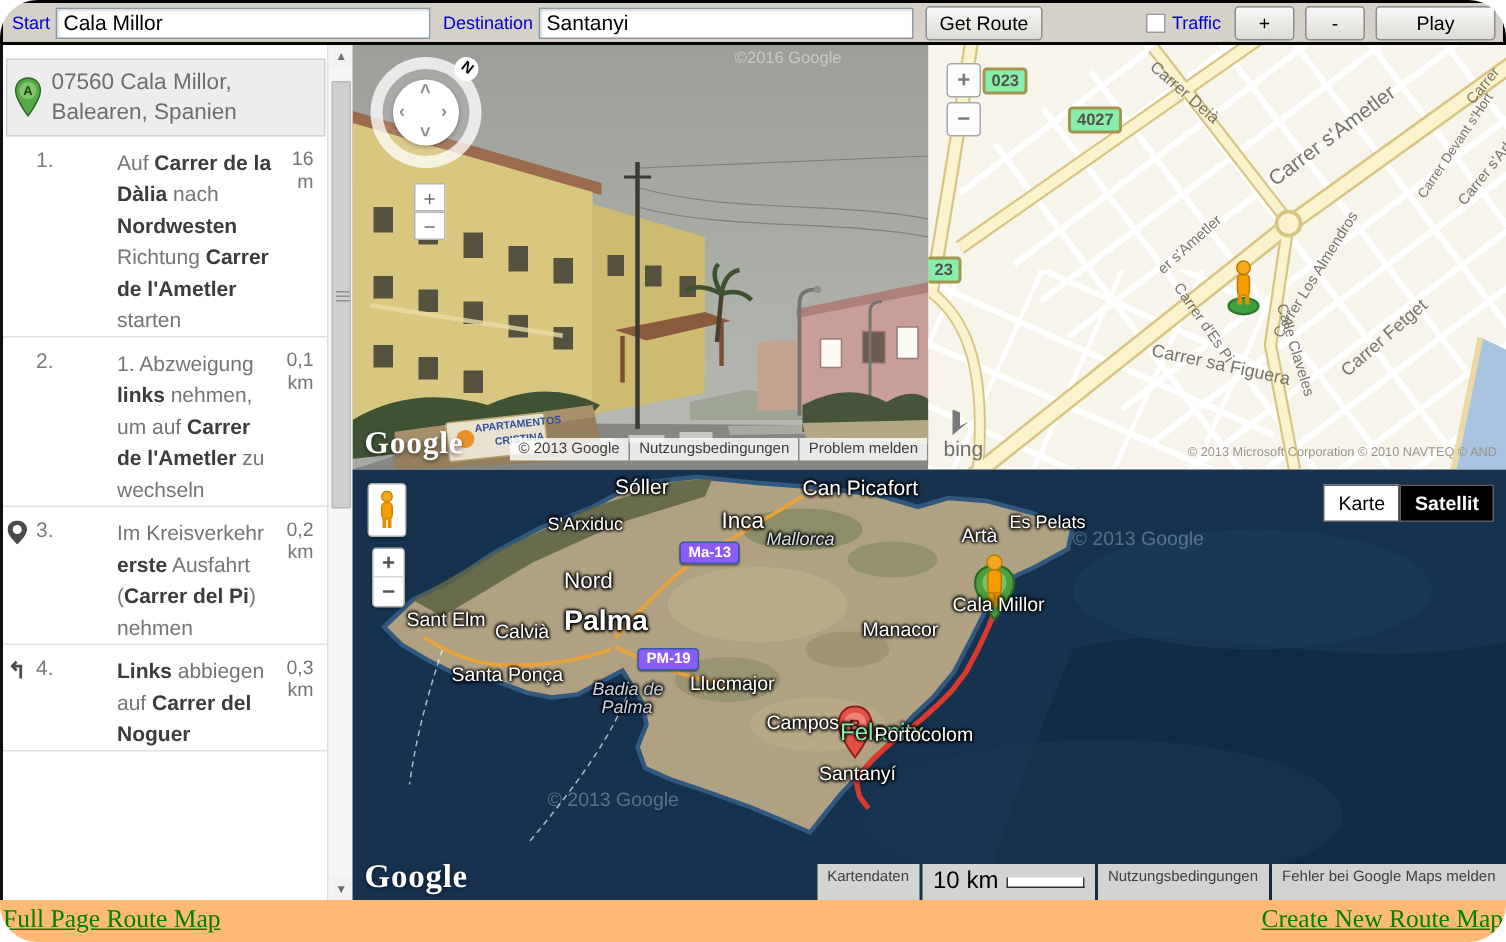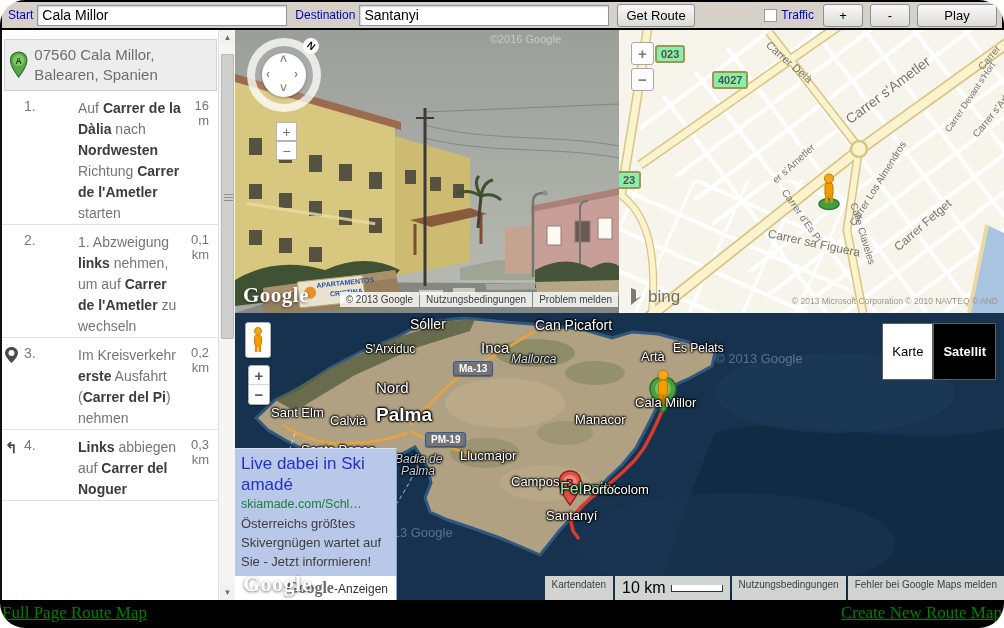--- a/index.html
+++ b/index.html
@@ -84,34 +84,34 @@
                  repeating-linear-gradient(114deg, transparent 0 46px, #fff 46px 49px); }
   .bing-svg { position:absolute; left:0; top:0; }
   .bing-zoom { position:absolute; left:12px; top:12px; }
   .bing-zoom div { width:23px; height:23px; background:#fdfdfd; border:1px solid #a8a8a8;
                    border-radius:3px; margin-bottom:3px; text-align:center; line-height:22px;
                    font-size:15px; font-weight:bold; color:#7b7b7b; }
   .bing-badge { position:absolute; background:#86efac; border:2px solid #a39450; border-radius:3px;
                 font-size:11px; font-weight:bold; color:#56524a; padding:0px 4px; line-height:14px; }
   .bing-label { position:absolute; color:#78746b; white-space:nowrap; }
   .bing-logo { position:absolute; left:10px; bottom:6px; display:flex; align-items:center;
-               color:#6f6f6f; font-size:17px; }
+               color:#6f6f6f; font-size:14px;flex-direction:column; }
   .bing-copy { position:absolute; right:6px; bottom:7px; color:#9a958b; font-size:8.5px; }
 
   
   .satmap { position:absolute; left:235px; top:313px; width:769px; height:287px;
             background:#16324f; overflow:hidden; }
   .sat-label { position:absolute; color:#fff; white-space:nowrap;
                text-shadow:0 1px 2px #000, 1px 0 2px #000, -1px 0 2px #000, 0 -1px 2px #000; }
-  .road-badge { position:absolute; background:#737373; border:1px solid #2e5ba8; border-radius:3px;
+  .road-badge { position:absolute; background:#8b5cf6; border:1px solid #2e5ba8; border-radius:3px;
                 color:#fff; font-size:10px; font-weight:bold; padding:1px 5px;
                 box-shadow:0 1px 1px rgba(0,0,0,.4); }
   .sat-watermark { position:absolute; color:rgba(185,202,224,.4); font-size:13px; }
   .maptype { position:absolute; top:10px; right:8px; display:flex; }
-  .maptype div { font-size:13px; padding:20px 9px; border:1px solid #5d5d5d; }
+  .maptype div { font-size:13px; padding:4px 9px; border:1px solid #5d5d5d; }
   .mt-karte { background:#fff; color:#000; }
   .mt-sat { background:#000; color:#fff; font-weight:bold; }
   .pegman-btn { position:absolute; left:10px; top:9px; width:26px; height:36px; background:#fff;
                 border:1px solid #b0b0b0; border-radius:3px; display:flex; align-items:center;
                 justify-content:center; box-shadow:0 1px 2px rgba(0,0,0,.3); }
   .sat-zoom { position:absolute; left:13px; top:52px; width:22px; background:#fff;
               border:1px solid #b0b0b0; border-radius:3px; box-shadow:0 1px 2px rgba(0,0,0,.3); }
   .sat-zoom div { height:19px; text-align:center; line-height:19px; font-size:15px; font-weight:bold;
                   color:#555; }
   .sat-zoom div:first-child { border-bottom:1px solid #d5d5d5; }
@@ -125,21 +125,21 @@
   .ad-suffix { font-size:12px; color:#333; }
   .sat-google { position:absolute; left:8px; bottom:3px; color:#fff; font-size:22px; font-weight:bold;
                 letter-spacing:.5px; text-shadow:0 1px 3px rgba(0,0,0,.6); font-family:"Liberation Serif",serif; }
   .sat-attr { position:absolute; right:0; bottom:0; display:flex; gap:2px; align-items:stretch; }
   .sat-attr .chip { background:rgba(226,226,220,.92); color:#3f3f3f; font-size:10px; padding:3px 7px; }
   .scalebar { display:flex; align-items:center; gap:5px; background:rgba(226,226,220,.92);
               padding:3px 7px; }
   .scale-rect { width:52px; height:7px; background:#fff; border:1px solid #333; border-top:none; }
 
   
-  .links { position:absolute; left:0; top:600px; width:1004px; height:28px; background:#000000; }
+  .links { position:absolute; left:0; top:600px; width:1004px; height:28px; background:#fdba74; }
   .links a { font-family:"Liberation Serif",serif; font-size:17px; color:#008000;
              text-decoration:underline; position:absolute; top:3px; }
   .link-left { left:2px; }
   .link-right { right:2px; }
 </style>
 </head>
 <body>
 
 <div class="app">
 
@@ -453,28 +453,20 @@
         <circle cx="7" cy="4" r="3.5" fill="#f5a81e" stroke="#c98500"></circle>
         <rect x="3.5" y="8" width="7" height="11" rx="3" fill="#f59d00" stroke="#c98500"></rect>
         <rect x="4" y="18" width="2.5" height="7" fill="#e08f00"></rect>
         <rect x="7.5" y="18" width="2.5" height="7" fill="#e08f00"></rect>
       </svg>
     </div>
     <div class="sat-zoom">
       <div>+</div>
       <div>−</div>
     </div>
-    <div class="ad-box">
-      <div class="ad-title">Live dabei in Ski amadé</div>
-      <div class="ad-url">skiamade.com/Schl…</div>
-      <div class="ad-body">Österreichs größtes Skivergnügen wartet auf Sie - Jetzt informieren!</div>
-      <div class="ad-footer">
-        <span class="ad-g">Google</span><span class="ad-suffix">-Anzeigen</span>
-      </div>
-    </div>
     <div class="sat-google">Google</div>
     <div class="sat-attr">
       <span class="chip">Kartendaten</span>
       <span class="scalebar">
         <span>10 km</span>
         <span class="scale-rect"></span>
       </span>
       <span class="chip">Nutzungsbedingungen</span>
       <span class="chip">Fehler bei Google Maps melden</span>
     </div>

